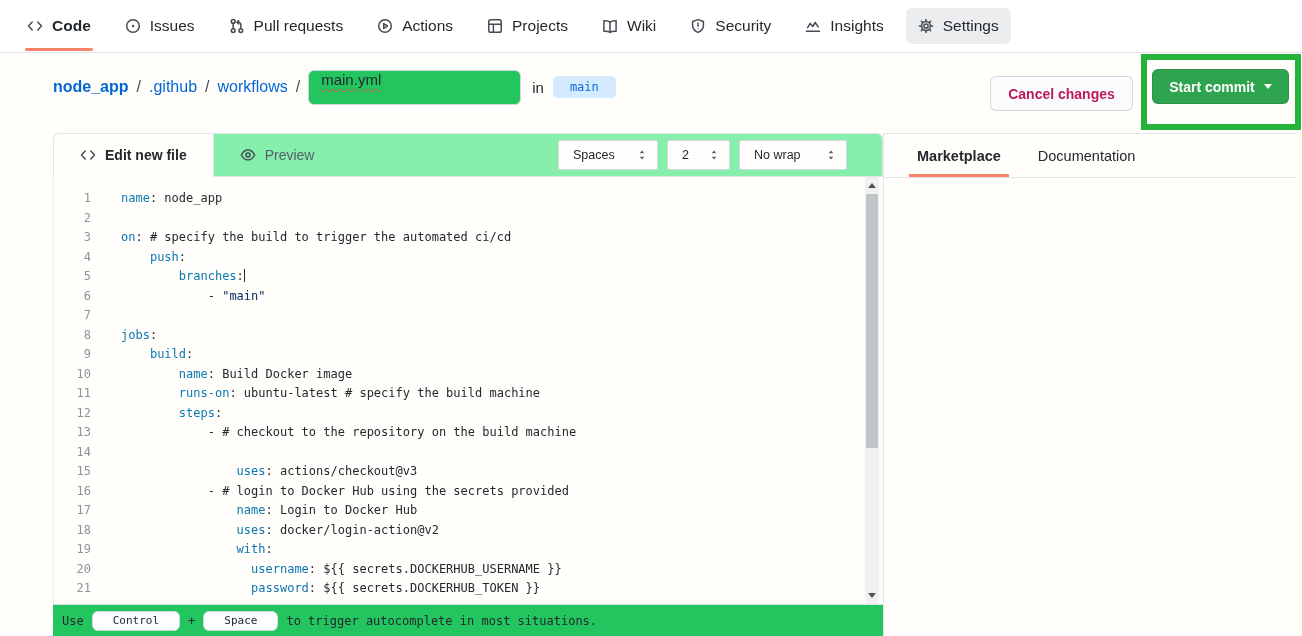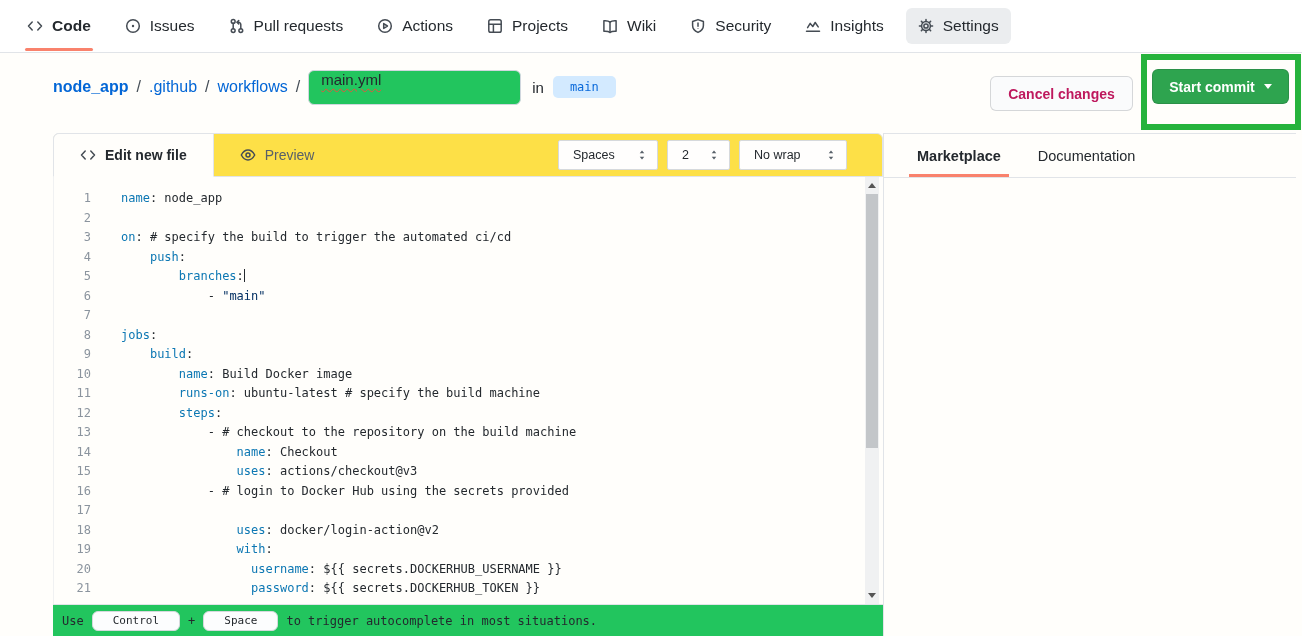--- a/index.html
+++ b/index.html
@@ -40,21 +40,21 @@
                 border:1px solid rgba(27,31,35,.15); border-radius:6px; font-size:14px; font-weight:700;
                 color:#fff; display:flex; align-items:center; justify-content:center; gap:9px; cursor:pointer;
                 font-family:"Liberation Sans",sans-serif; }
   .caret-down { width:0; height:0; border-left:4px solid transparent; border-right:4px solid transparent;
                 border-top:5px solid #fff; }
   .annotation-box { position:absolute; left:1141px; top:54px; width:160px; height:76px;
                     border:6px solid #26b33c; pointer-events:none; z-index:20; }
 
   
   .editor { position:absolute; left:53px; top:133px; width:830px; height:503px; }
-  .tabnav { position:relative; height:44px; background:#fde047; border:1px solid #e1e4e8;
+  .tabnav { position:relative; height:44px; background:#86efac; border:1px solid #e1e4e8;
             border-top-left-radius:6px; border-top-right-radius:6px; display:flex; align-items:stretch; }
   .tab { display:flex; align-items:center; justify-content:center; gap:9px; padding:0 26px;
          font-size:14px; color:#586069; cursor:pointer; }
   .tab svg { width:16px; height:16px; stroke:#454c54; fill:none; stroke-width:1.5;
              stroke-linecap:round; stroke-linejoin:round; }
   .tab.active { background:#fffefb; color:#24292e; font-weight:700; margin:-1px 0 -1px -1px;
                 border:1px solid #e1e4e8; border-bottom-color:#fffefb; border-top-left-radius:6px; }
   .editor-controls { margin-left:auto; display:flex; gap:9px; align-items:center; padding-right:35px; }
   .select { height:30px; border:1px solid #d6d9dc; border-radius:2px; background:#fffefd;
             display:flex; align-items:center; justify-content:space-between; padding:0 8px 0 14px;
@@ -239,24 +239,24 @@
         <div class="cl"><span class="ln">4</span><span class="ct"><span class="p">    </span><span class="k">push</span><span class="p">:</span></span></div>
         <div class="cl"><span class="ln">5</span><span class="ct"><span class="p">        </span><span class="k">branches</span><span class="p">:</span><span class="cursor"></span></span></div>
         <div class="cl"><span class="ln">6</span><span class="ct"><span class="p">            - </span><span class="s2">"main"</span></span></div>
         <div class="cl"><span class="ln">7</span><span class="ct"></span></div>
         <div class="cl"><span class="ln">8</span><span class="ct"><span class="k">jobs</span><span class="p">:</span></span></div>
         <div class="cl"><span class="ln">9</span><span class="ct"><span class="p">    </span><span class="k">build</span><span class="p">:</span></span></div>
         <div class="cl"><span class="ln">10</span><span class="ct"><span class="p">        </span><span class="k">name</span><span class="p">: Build Docker image</span></span></div>
         <div class="cl"><span class="ln">11</span><span class="ct"><span class="p">        </span><span class="k">runs-on</span><span class="p">: ubuntu-latest # specify the build machine</span></span></div>
         <div class="cl"><span class="ln">12</span><span class="ct"><span class="p">        </span><span class="k">steps</span><span class="p">:</span></span></div>
         <div class="cl"><span class="ln">13</span><span class="ct"><span class="p">            - # checkout to the repository on the build machine</span></span></div>
-        <div class="cl"><span class="ln">14</span><span class="ct"><span class="p">                </span><span class="k">name</span><span class="p">: Checkout</span></span></div>
+        <div class="cl"><span class="ln">14</span></div>
         <div class="cl"><span class="ln">15</span><span class="ct"><span class="p">                </span><span class="k">uses</span><span class="p">: actions/checkout@v3</span></span></div>
         <div class="cl"><span class="ln">16</span><span class="ct"><span class="p">            - # login to Docker Hub using the secrets provided</span></span></div>
-        <div class="cl"><span class="ln">17</span></div>
+        <div class="cl"><span class="ln">17</span><span class="ct"><span class="p">                </span><span class="k">name</span><span class="p">: Login to Docker Hub</span></span></div>
         <div class="cl"><span class="ln">18</span><span class="ct"><span class="p">                </span><span class="k">uses</span><span class="p">: docker/login-action@v2</span></span></div>
         <div class="cl"><span class="ln">19</span><span class="ct"><span class="p">                </span><span class="k">with</span><span class="p">:</span></span></div>
         <div class="cl"><span class="ln">20</span><span class="ct"><span class="p">                  </span><span class="k">username</span><span class="p">: ${{ secrets.DOCKERHUB_USERNAME }}</span></span></div>
         <div class="cl"><span class="ln">21</span><span class="ct"><span class="p">                  </span><span class="k">password</span><span class="p">: ${{ secrets.DOCKERHUB_TOKEN }}</span></span></div>
       </div>
     <div class="vscrollbar">
       <div class="sb-arrow up">
           <span class="tri-up"></span>
         </div>
       <div class="sb-thumb"></div>

